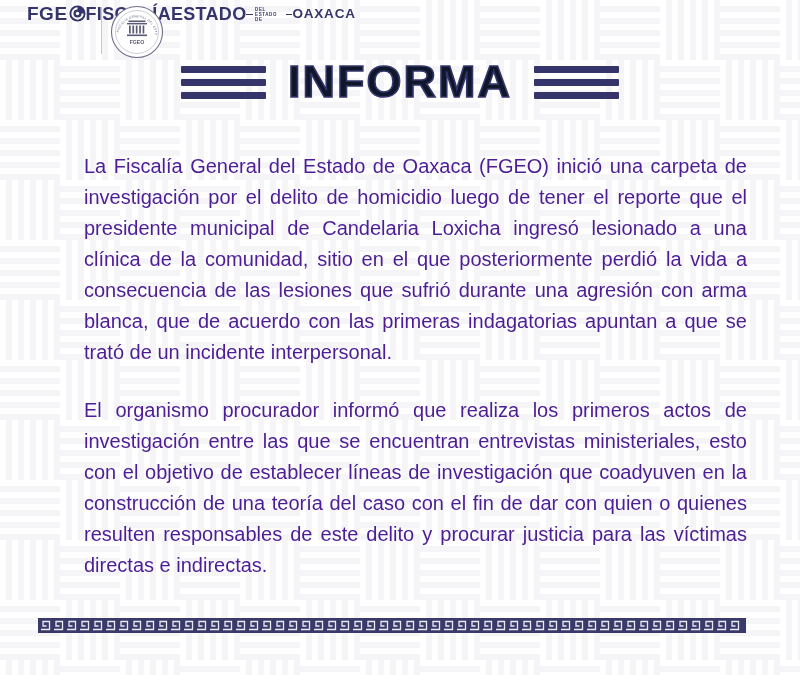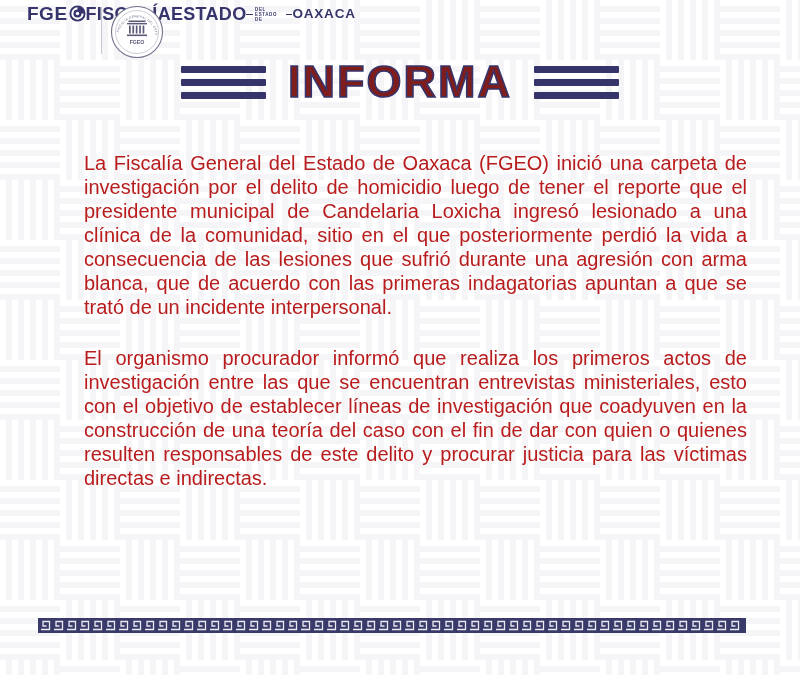--- a/index.html
+++ b/index.html
@@ -20,27 +20,27 @@
   .wm-oaxaca{font-weight:bold;font-size:13.5px;line-height:14px;letter-spacing:0.8px;margin-top:0;}
   .logo-divider{width:1px;height:47px;background:#c9c9d2;margin:2px 8px 0 8px;}
   
   .title-row{
     position:absolute;left:0;top:58px;width:800px;z-index:2;
     display:flex;align-items:center;justify-content:center;gap:22px;
   }
   .bars{display:flex;flex-direction:column;gap:6px;}
   .bars span{display:block;width:85px;height:7px;background:#35356B;border-radius:1px;}
   .title-text{
-    color:#7f1d1d;font-size:45px;font-weight:bold;letter-spacing:2px;
+    color:#0f172a;font-size:45px;font-weight:bold;letter-spacing:2px;
     -webkit-text-stroke:1.6px #35356B;line-height:48px;
   }
   
   .content{
     position:absolute;left:84px;top:151px;width:663px;z-index:2;
-    color:#b91c1c;font-size:20px;line-height:24px;text-align:justify;
+    color:#4c1d95;font-size:20px;line-height:31px;text-align:justify;
   }
   .content p{margin:0 0 27px 0;}
   
   .greca{position:absolute;left:38px;top:618px;width:708px;height:15px;z-index:2;background:#3A3A6A;}
   .greca svg{display:block;}
 </style>
 </head>
 <body>
 
 <div class="page">

